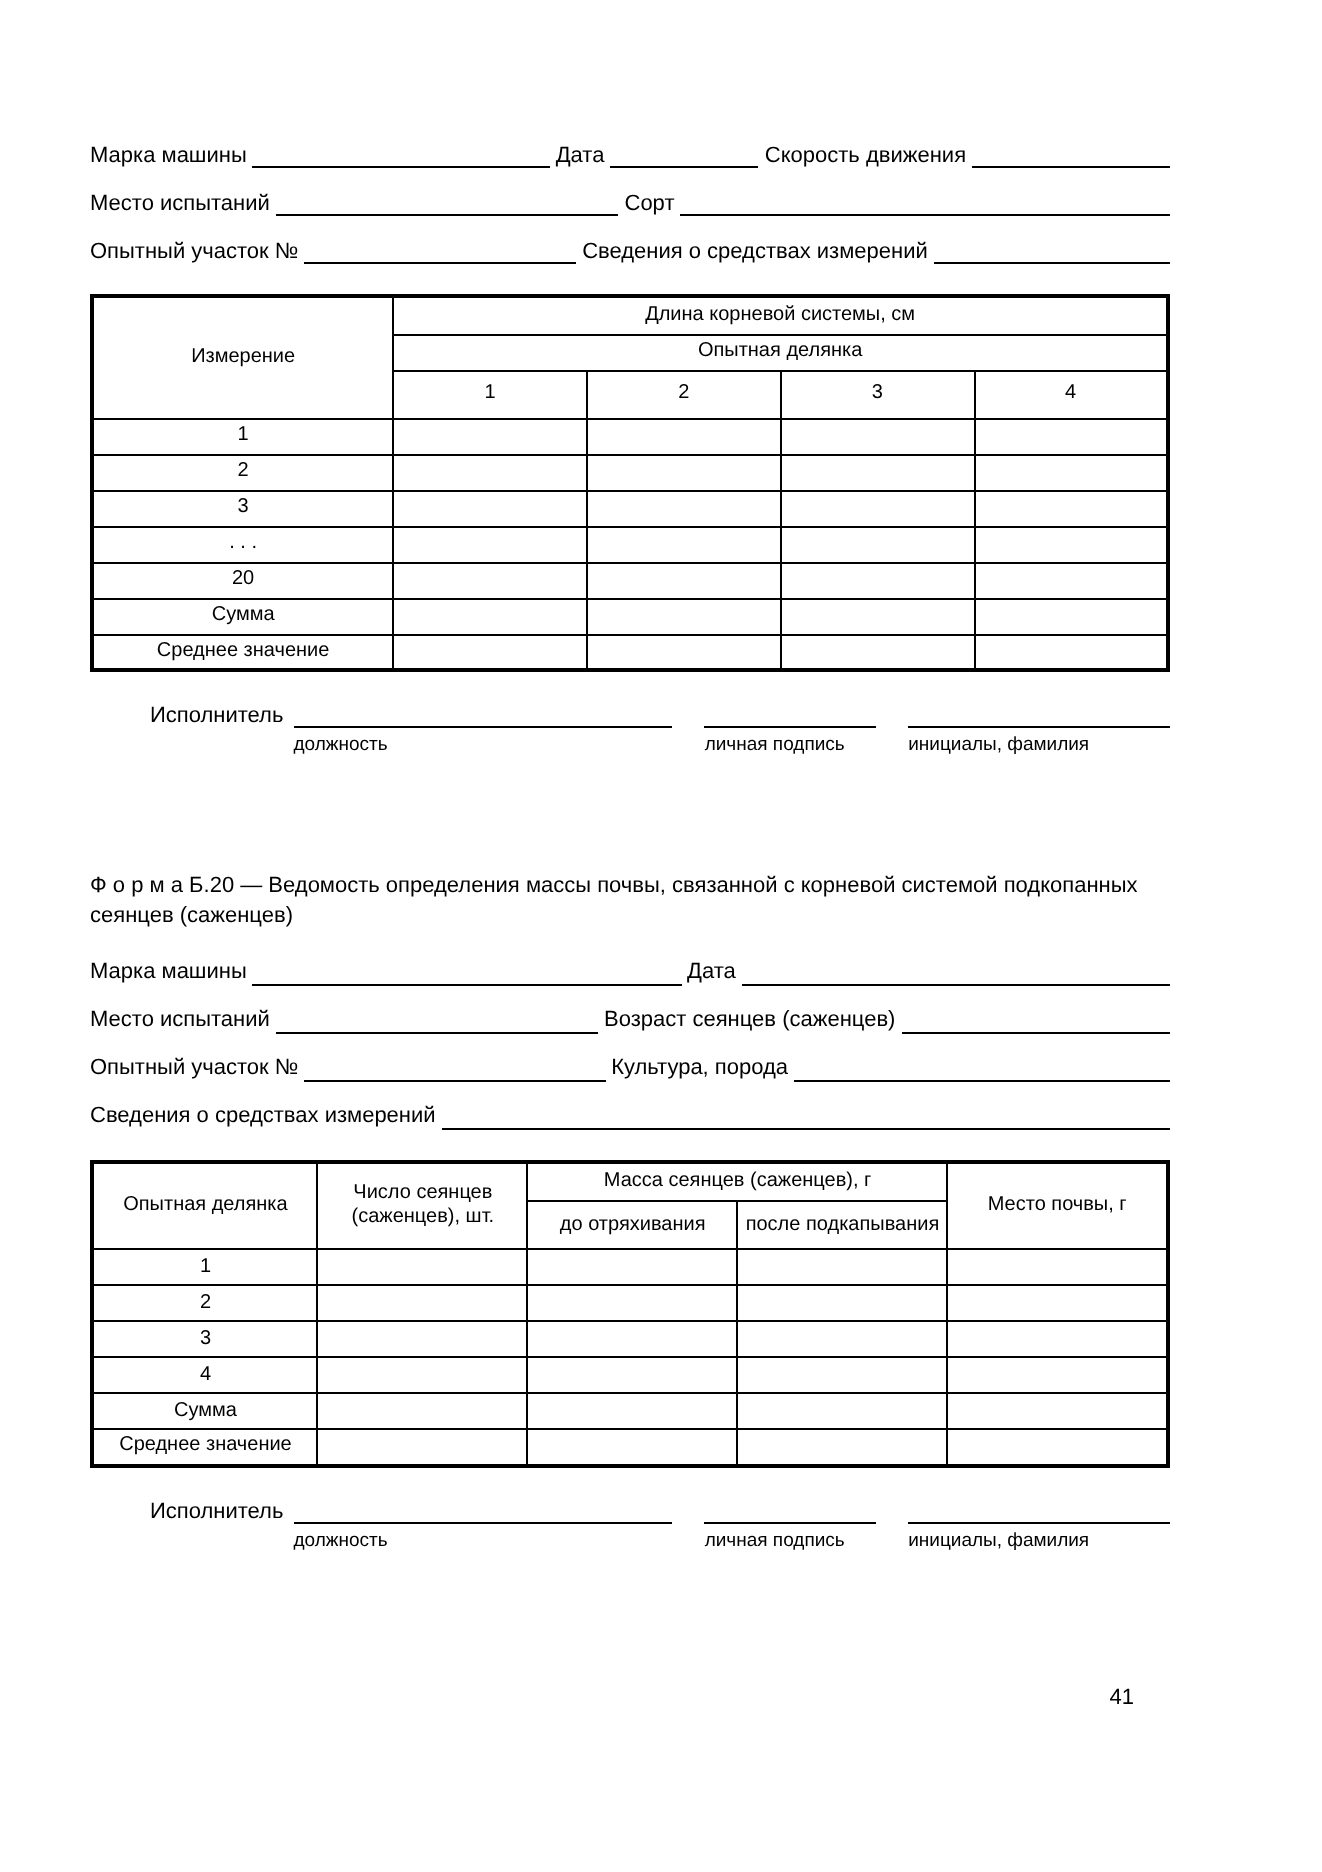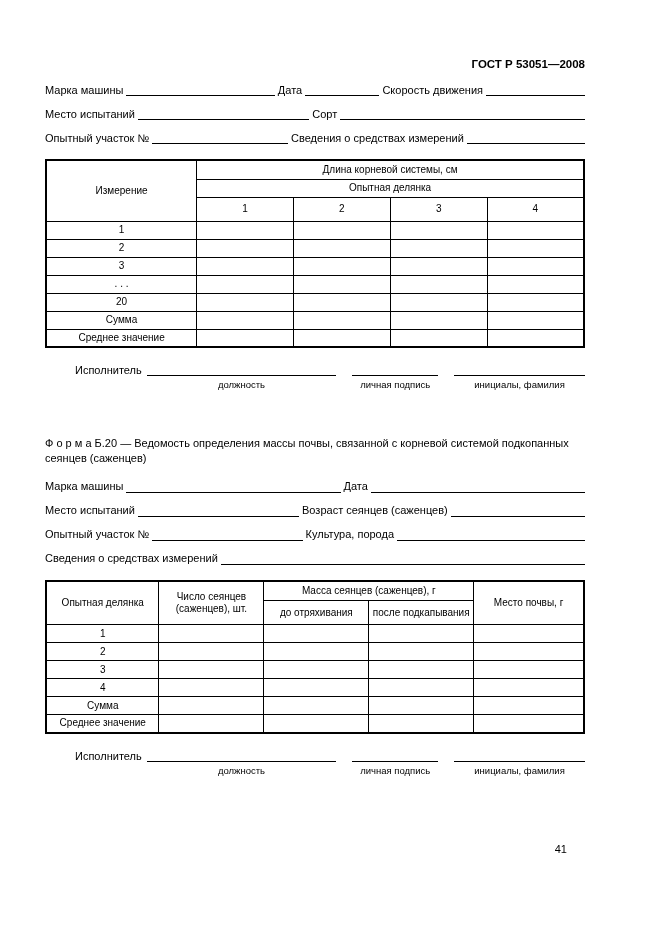--- a/index.html
+++ b/index.html
@@ -24,33 +24,32 @@
   .t1 tr.h3 th { height:24px; }
   .t1 tbody td { height:18px; }
   .t2 tr.h1 th { height:20px; }
   .t2 tr.h2 th { height:24px; }
   .t2 tbody td { height:18px; }
   
   .exec { display:flex; align-items:flex-start; margin-top:16px; margin-left:30px; font-size:11px; }
   .exec .lbl { padding-right:5px; line-height:13px; }
   .sig { display:flex; flex-direction:column; margin-right:16px; }
   .sig .line { border-bottom:1px solid #000; height:12px; }
-  .sig .sub { font-size:9.5px; text-align:center; padding-top:3px; color:#000; }
+  .sig .sub { font-size:9.5px; text-align:left; padding-top:3px; color:#000; }
   .sig1 { flex:2.1; }
   .sig2 { flex:0.95; }
   .sig3 { flex:1.45; margin-right:0; }
-  .section2 { margin-top:46px; }
+  .section2 { margin-top:58px; }
   .page-number { position:absolute; top:843px; right:94px; font-size:11px; }
 </style>
 </head>
 <body>
 
 <div class="page">
 
-  <div class="doc-header">ГОСТ Р 53051—2008</div>
 
   <section>
 
     <div class="fields">
       <div class="field-row">
         <span class="lbl">Марка машины</span>
         <span class="fill" style="flex:1.5"></span>
         <span class="lbl mid">Дата</span>
         <span class="fill" style="flex:0.75"></span>
         <span class="lbl mid">Скорость движения</span>

